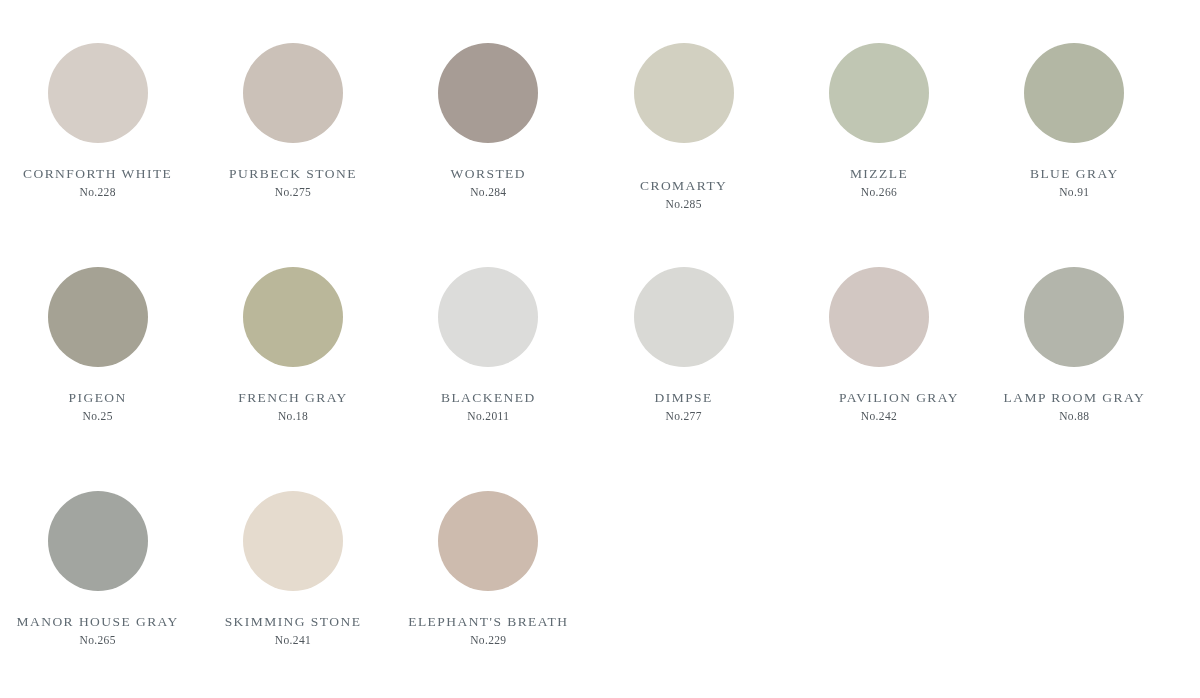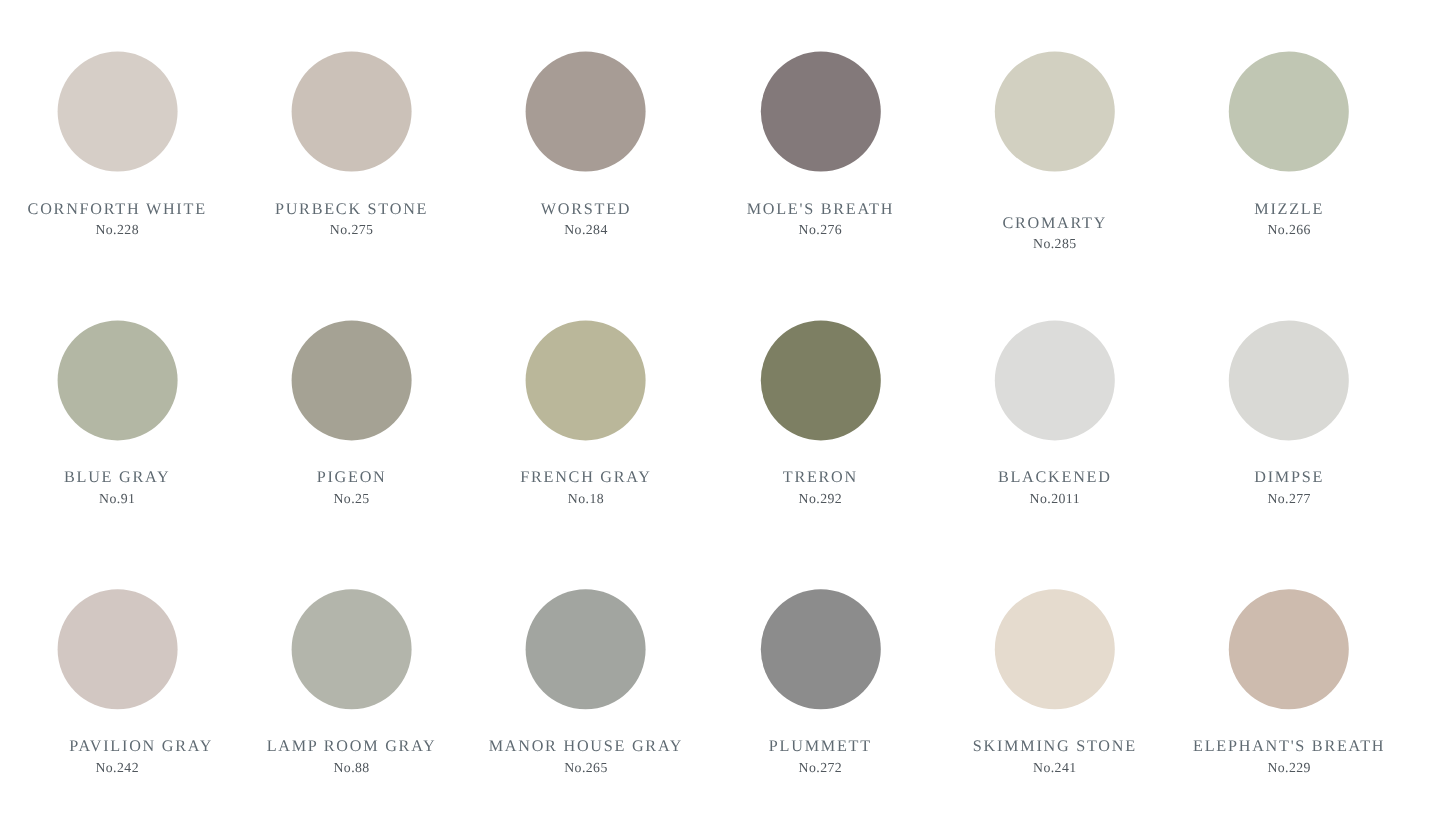--- a/index.html
+++ b/index.html
@@ -79,25 +79,20 @@
       <div class="swatch-disc" style="background: rgb(203, 193, 184);"></div>
       <div class="swatch-label" style="color: rgb(95, 106, 114);">PURBECK STONE</div>
       <div class="swatch-number" style="color: rgb(79, 86, 92);">No.275</div>
     </div>
     <div class="swatch-cell">
       <div class="swatch-disc" style="background: rgb(167, 156, 149);"></div>
       <div class="swatch-label" style="color: rgb(95, 106, 114);">WORSTED</div>
       <div class="swatch-number" style="color: rgb(79, 86, 92);">No.284</div>
     </div>
     <div class="swatch-cell">
-      <div class="swatch-disc" style="background: rgb(131, 121, 122);"></div>
-      <div class="swatch-label" style="color: rgb(95, 106, 114);">MOLE'S BREATH</div>
-      <div class="swatch-number" style="color: rgb(79, 86, 92);">No.276</div>
-    </div>
-    <div class="swatch-cell">
       <div class="swatch-disc" style="background: rgb(210, 208, 193);"></div>
       <div class="swatch-label" style="color: rgb(95, 106, 114); margin-top: 36px;">CROMARTY</div>
       <div class="swatch-number" style="color: rgb(79, 86, 92);">No.285</div>
     </div>
     <div class="swatch-cell">
       <div class="swatch-disc" style="background: rgb(192, 198, 179);"></div>
       <div class="swatch-label" style="color: rgb(95, 106, 114);">MIZZLE</div>
       <div class="swatch-number" style="color: rgb(79, 86, 92);">No.266</div>
     </div>
     <div class="swatch-cell">
@@ -107,25 +102,20 @@
     </div>
     <div class="swatch-cell">
       <div class="swatch-disc" style="background: rgb(165, 162, 148);"></div>
       <div class="swatch-label" style="color: rgb(95, 106, 114);">PIGEON</div>
       <div class="swatch-number" style="color: rgb(79, 86, 92);">No.25</div>
     </div>
     <div class="swatch-cell">
       <div class="swatch-disc" style="background: rgb(186, 183, 154);"></div>
       <div class="swatch-label" style="color: rgb(95, 106, 114);">FRENCH GRAY</div>
       <div class="swatch-number" style="color: rgb(79, 86, 92);">No.18</div>
-    </div>
-    <div class="swatch-cell">
-      <div class="swatch-disc" style="background: rgb(125, 127, 99);"></div>
-      <div class="swatch-label" style="color: rgb(95, 106, 114);">TRERON</div>
-      <div class="swatch-number" style="color: rgb(79, 86, 92);">No.292</div>
     </div>
     <div class="swatch-cell">
       <div class="swatch-disc" style="background: rgb(220, 220, 218);"></div>
       <div class="swatch-label" style="color: rgb(95, 106, 114);">BLACKENED</div>
       <div class="swatch-number" style="color: rgb(79, 86, 92);">No.2011</div>
     </div>
     <div class="swatch-cell">
       <div class="swatch-disc" style="background: rgb(217, 217, 213);"></div>
       <div class="swatch-label" style="color: rgb(95, 106, 114);">DIMPSE</div>
       <div class="swatch-number" style="color: rgb(79, 86, 92);">No.277</div>
@@ -139,25 +129,20 @@
       <div class="swatch-disc" style="background: rgb(179, 181, 171);"></div>
       <div class="swatch-label" style="color: rgb(95, 106, 114);">LAMP ROOM GRAY</div>
       <div class="swatch-number" style="color: rgb(79, 86, 92);">No.88</div>
     </div>
     <div class="swatch-cell">
       <div class="swatch-disc" style="background: rgb(162, 165, 160);"></div>
       <div class="swatch-label" style="color: rgb(95, 106, 114);">MANOR HOUSE GRAY</div>
       <div class="swatch-number" style="color: rgb(79, 86, 92);">No.265</div>
     </div>
     <div class="swatch-cell">
-      <div class="swatch-disc" style="background: rgb(140, 140, 140);"></div>
-      <div class="swatch-label" style="color: rgb(95, 106, 114);">PLUMMETT</div>
-      <div class="swatch-number" style="color: rgb(79, 86, 92);">No.272</div>
-    </div>
-    <div class="swatch-cell">
       <div class="swatch-disc" style="background: rgb(229, 219, 206);"></div>
       <div class="swatch-label" style="color: rgb(95, 106, 114);">SKIMMING STONE</div>
       <div class="swatch-number" style="color: rgb(79, 86, 92);">No.241</div>
     </div>
     <div class="swatch-cell">
       <div class="swatch-disc" style="background: rgb(205, 187, 174);"></div>
       <div class="swatch-label" style="color: rgb(95, 106, 114);">ELEPHANT'S BREATH</div>
       <div class="swatch-number" style="color: rgb(79, 86, 92);">No.229</div>
     </div>
   </div>

